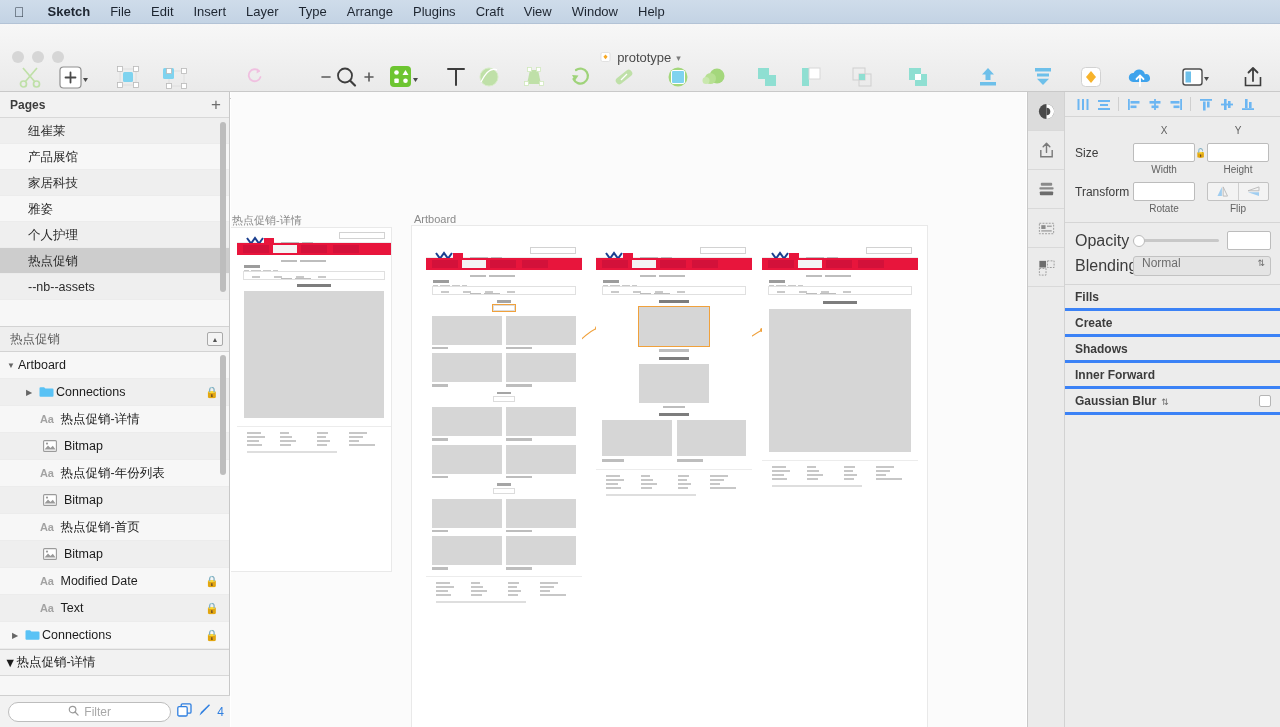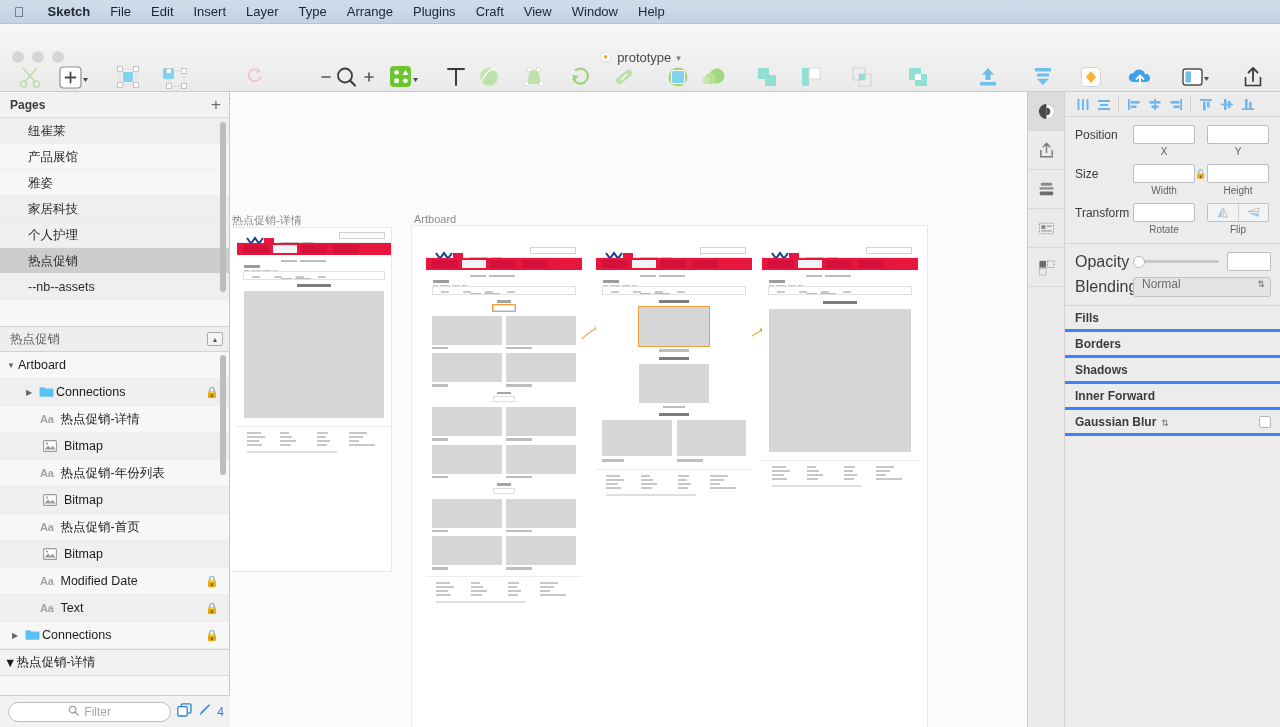--- a/index.html
+++ b/index.html
@@ -582,22 +582,22 @@
 
   <div class="left">
     <div class="pages-head">
       <span>Pages</span>
       <span class="plus">+</span>
     </div>
 
     <div class="pages-list">
       <div class="page-row alt">纽崔莱</div>
       <div class="page-row">产品展馆</div>
+      <div class="page-row alt">家居科技</div>
       <div class="page-row">雅姿</div>
-      <div class="page-row alt">家居科技</div>
       <div class="page-row alt">个人护理</div>
       <div class="page-row sel">热点促销</div>
       <div class="page-row alt">--nb--assets</div>
       <div class="pages-scroll"></div>
     </div>
 
     <div class="crumb">
       <span>热点促销</span>
       <span class="btn">▲</span>
     </div>
@@ -1145,26 +1145,20 @@
         <div class="ab">
           <svg width="14" height="13" viewBox="0 0 14 13">
               <rect x="1" y="10.2" width="12" height="1.8" fill="#6cb6f2"></rect>
               <rect x="4" y="1" width="2.6" height="9" fill="#6cb6f2"></rect>
               <rect x="8" y="4" width="2.6" height="6" fill="#6cb6f2"></rect>
             </svg>
         </div>
       </div>
 
       <div class="insp-sec">
-        <div class="frow">
-          <span class="flbl">Position</span>
-          <div class="fin"></div>
-          <div class="fgap"></div>
-          <div class="fin"></div>
-        </div>
         <div class="subrow">
           <span>X</span>
           <span class="g"></span>
           <span>Y</span>
         </div>
 
         <div class="frow">
           <span class="flbl">Size</span>
           <div class="fin"></div>
           <div class="lockico">🔓</div>
@@ -1217,21 +1211,21 @@
             <span>Normal</span>
             <span style="font-size:9px">⇅</span>
           </div>
         </div>
       </div>
 
       <div class="acc-row">
         <span>Fills</span>
       </div>
       <div class="acc-row">
-        <span>Borders</span>
+        <span>Create</span>
       </div>
       <div class="acc-row">
         <span>Shadows</span>
       </div>
       <div class="acc-row">
         <span>Inner Forward</span>
       </div>
       <div class="acc-row">
         <span>
           <span>Gaussian Blur</span><span class="stp">⇅</span>

